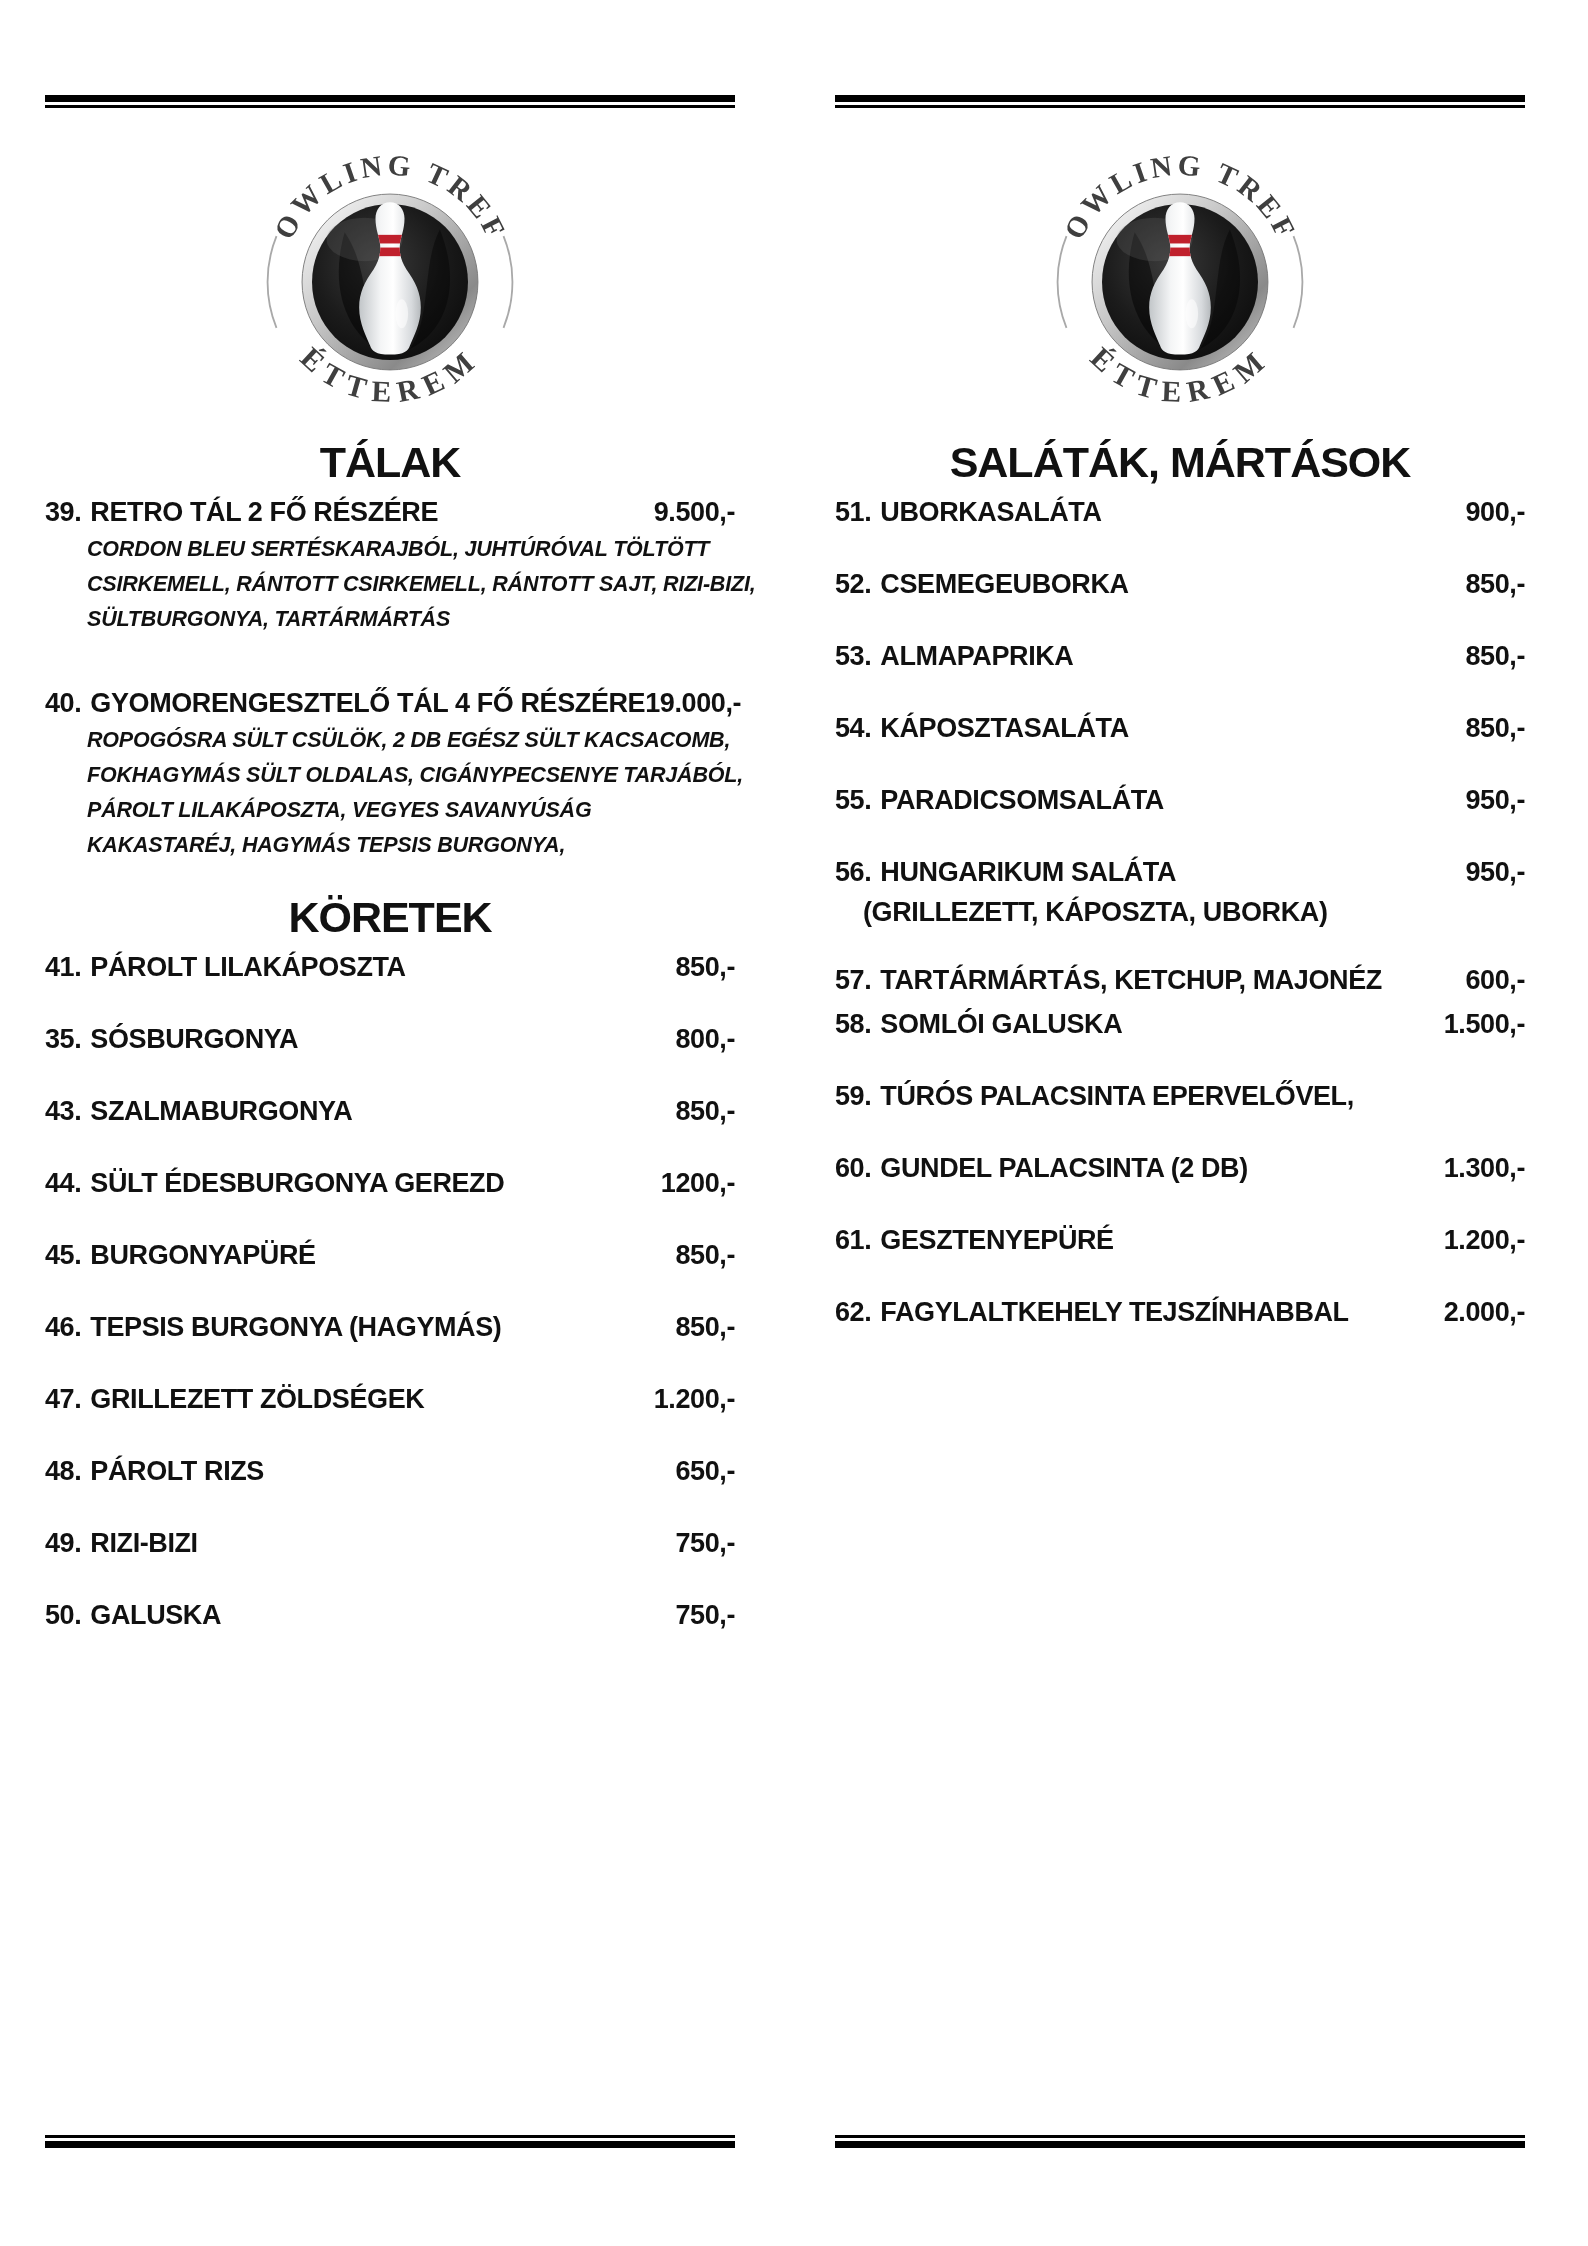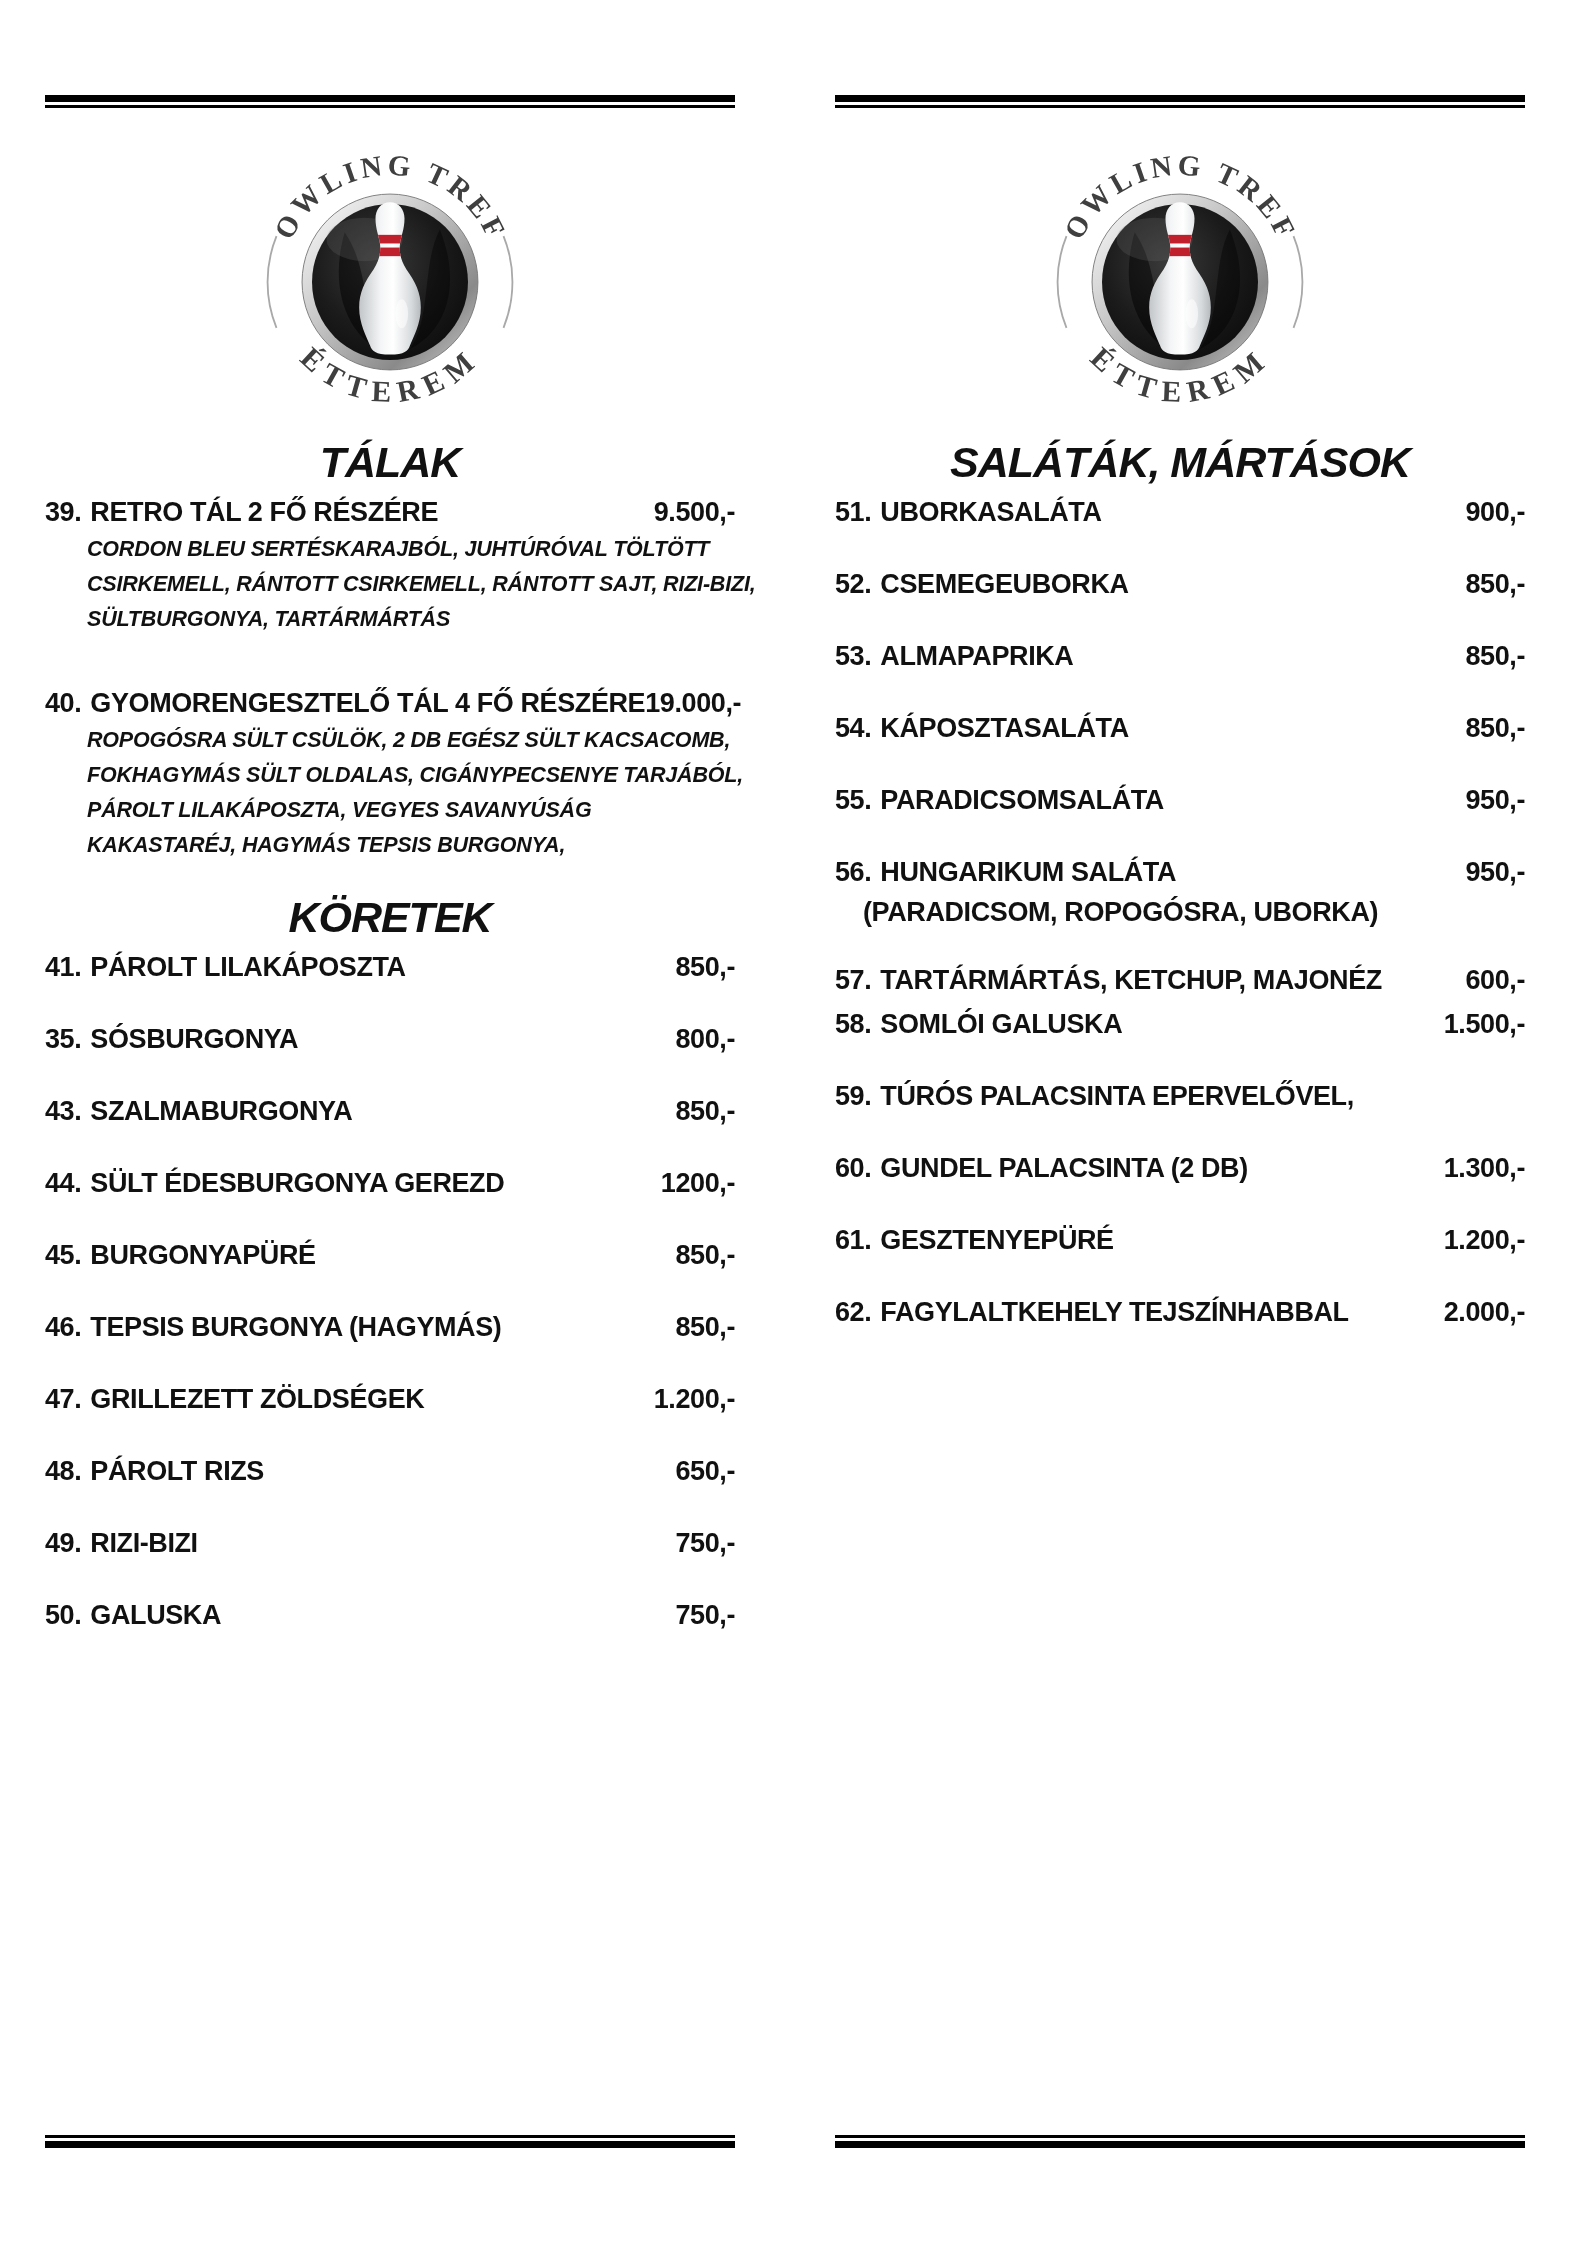--- a/index.html
+++ b/index.html
@@ -27,21 +27,20 @@
   .logo-wrap { width:272px; height:272px; margin:38px auto 0 auto; }
   .logo-wrap svg { width:100%; height:100%; display:block; }
 
   
   .section-heading {
     text-align:center;
     font-size:43px; font-weight:700;
     letter-spacing:-1px;
     line-height:48px;
     margin-top:20px;
-    font-style:italic;
   }
   .section-heading.mt-koretek { margin-top:30px; }
   .section-heading.mt-desszert { margin-top:52px; }
 
   
   .menu-item { margin-top:36px; }
   .menu-item.first { margin-top:8px; }
   .menu-item.gap-large { margin-top:48px; }
   .row {
     display:flex; justify-content:space-between; align-items:flex-end;
@@ -309,21 +308,21 @@
         <span class="lbl"><span class="num">55.</span><span>PARADICSOMSALÁTA</span></span>
         <span class="price">950,-</span>
       </div>
     </div>
     <div class="menu-item">
       <div class="row">
         <span class="lbl"><span class="num">56.</span><span>HUNGARIKUM SALÁTA</span></span>
         <span class="price">950,-</span>
       </div>
       <div class="row name2-row">
-        <span class="name2">(PARADICSOM, ROPOGÓSRA, UBORKA)</span>
+        <span class="name2">(GRILLEZETT, KÁPOSZTA, UBORKA)</span>
       </div>
     </div>
     <div class="menu-item" style="margin-top:32px;">
       <div class="row">
         <span class="lbl"><span class="num">57.</span><span>TARTÁRMÁRTÁS, KETCHUP, MAJONÉZ</span></span>
         <span class="price">600,-</span>
       </div>
     </div>
 
 

